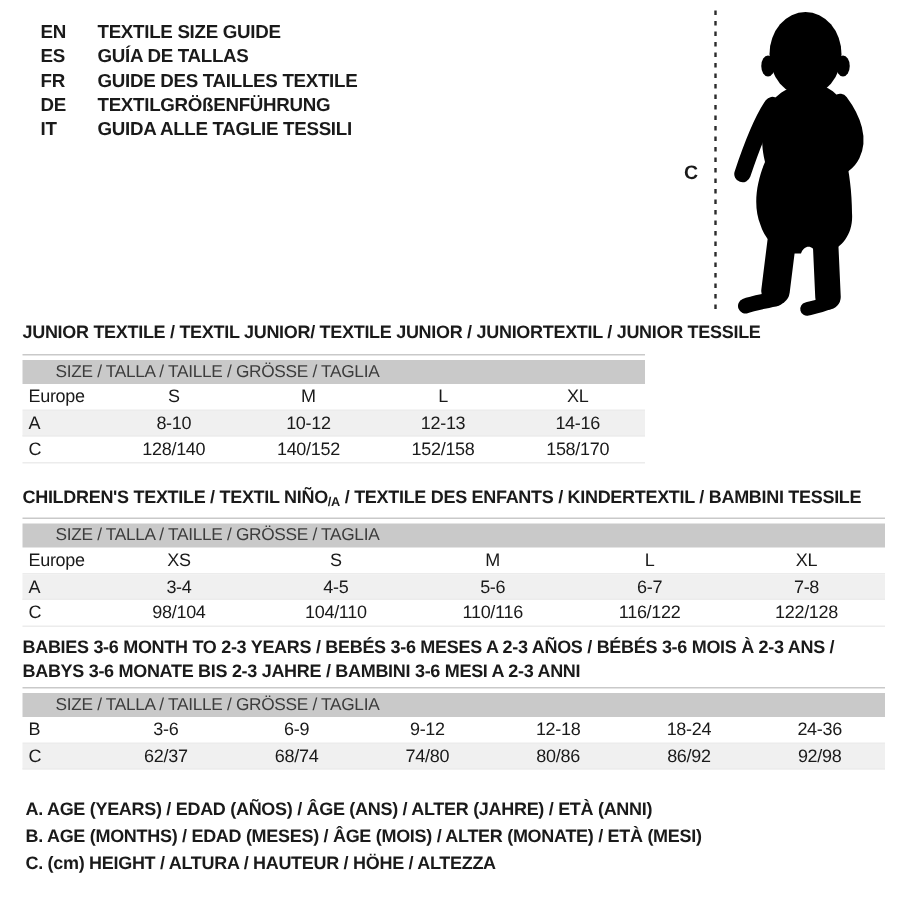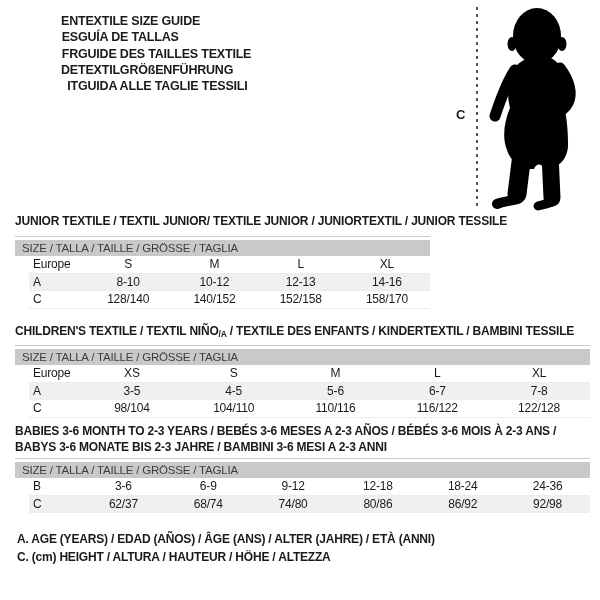--- a/index.html
+++ b/index.html
@@ -2,34 +2,34 @@
 <html><head>
 <meta charset="utf-8">
 <style>
   html,body{margin:0;padding:0;}
   body{
     width:600px;height:600px;position:relative;background:#ffffff;
     font-family:"Liberation Sans", sans-serif;color:#1a1a1a;overflow:hidden;
     -webkit-font-smoothing:antialiased;
   }
   
-  .lang-block{position:absolute;left:40px;top:13px;text-align:right;}
+  .lang-block{position:absolute;left:27px;top:13px;}
   .lang-row{display:flex;font-weight:bold;font-size:12.5px;line-height:16.3px;letter-spacing:-0.2px;}
   .lang-code{width:38px;}
   
   .figure{position:absolute;left:450px;top:4px;width:148px;height:212px;}
   .figure svg{position:absolute;left:0;top:0;}
   .figure-label{position:absolute;left:6px;top:103px;font-weight:bold;font-size:13px;}
   
   .section-title{position:absolute;left:15px;font-weight:bold;font-size:12px;letter-spacing:-0.2px;line-height:15.5px;white-space:nowrap;}
   .sub{font-size:8.5px;vertical-align:-2px;}
   
   .sizetable{position:absolute;left:15px;border-top:1px solid #c9c9c9;padding-top:3px;}
-  .bar{background:#c9c9c9;height:16px;line-height:16px;font-size:11.5px;color:#3c3c3c;padding-left:7px;letter-spacing:-0.2px;}
-  .trow{display:flex;height:16.5px;line-height:16.5px;font-size:12px;border-bottom:1px solid #ececec;letter-spacing:-0.2px;margin-left:14px;}
+  .bar{background:#c9c9c9;height:16px;line-height:16px;font-size:11.5px;color:#3c3c3c;padding-left:22px;letter-spacing:-0.2px;}
+  .trow{display:flex;height:16.5px;line-height:16.5px;font-size:12px;border-bottom:1px solid #ececec;letter-spacing:-0.2px;}
   .trow.shaded{background:#f0f0f0;}
   .tlabel{padding-left:4px;text-align:left;}
   .t1 .tlabel{width:52px;}
   .t2 .tlabel{width:48px;}
   .tcell{flex:1;text-align:center;}
   
   .notes{position:absolute;left:17px;top:531px;}
   .note-line{font-weight:bold;font-size:12px;line-height:17.8px;letter-spacing:-0.2px;white-space:nowrap;}
 </style>
 </head>
@@ -111,21 +111,21 @@
   <div class="trow">
     <span class="tlabel">Europe</span>
     <span class="tcell">XS</span>
     <span class="tcell">S</span>
     <span class="tcell">M</span>
     <span class="tcell">L</span>
     <span class="tcell">XL</span>
   </div>
   <div class="trow shaded">
     <span class="tlabel">A</span>
-    <span class="tcell">3-5</span>
+    <span class="tcell">3-4</span>
     <span class="tcell">4-5</span>
     <span class="tcell">5-6</span>
     <span class="tcell">6-7</span>
     <span class="tcell">7-8</span>
   </div>
   <div class="trow">
     <span class="tlabel">C</span>
     <span class="tcell">98/104</span>
     <span class="tcell">104/110</span>
     <span class="tcell">110/116</span>
@@ -155,14 +155,15 @@
     <span class="tcell">68/74</span>
     <span class="tcell">74/80</span>
     <span class="tcell">80/86</span>
     <span class="tcell">86/92</span>
     <span class="tcell">92/98</span>
   </div>
 </div>
 
 <div class="notes">
   <div class="note-line">A. AGE (YEARS) / EDAD (AÑOS) / ÂGE (ANS) / ALTER (JAHRE) / ETÀ (ANNI)</div>
+  <div class="note-line">B. AGE (MONTHS) / EDAD (MESES) / ÂGE (MOIS) / ALTER (MONATE) / ETÀ (MESI)</div>
   <div class="note-line">C. (cm) HEIGHT / ALTURA / HAUTEUR / HÖHE / ALTEZZA</div>
 </div>
 
 </body></html>

